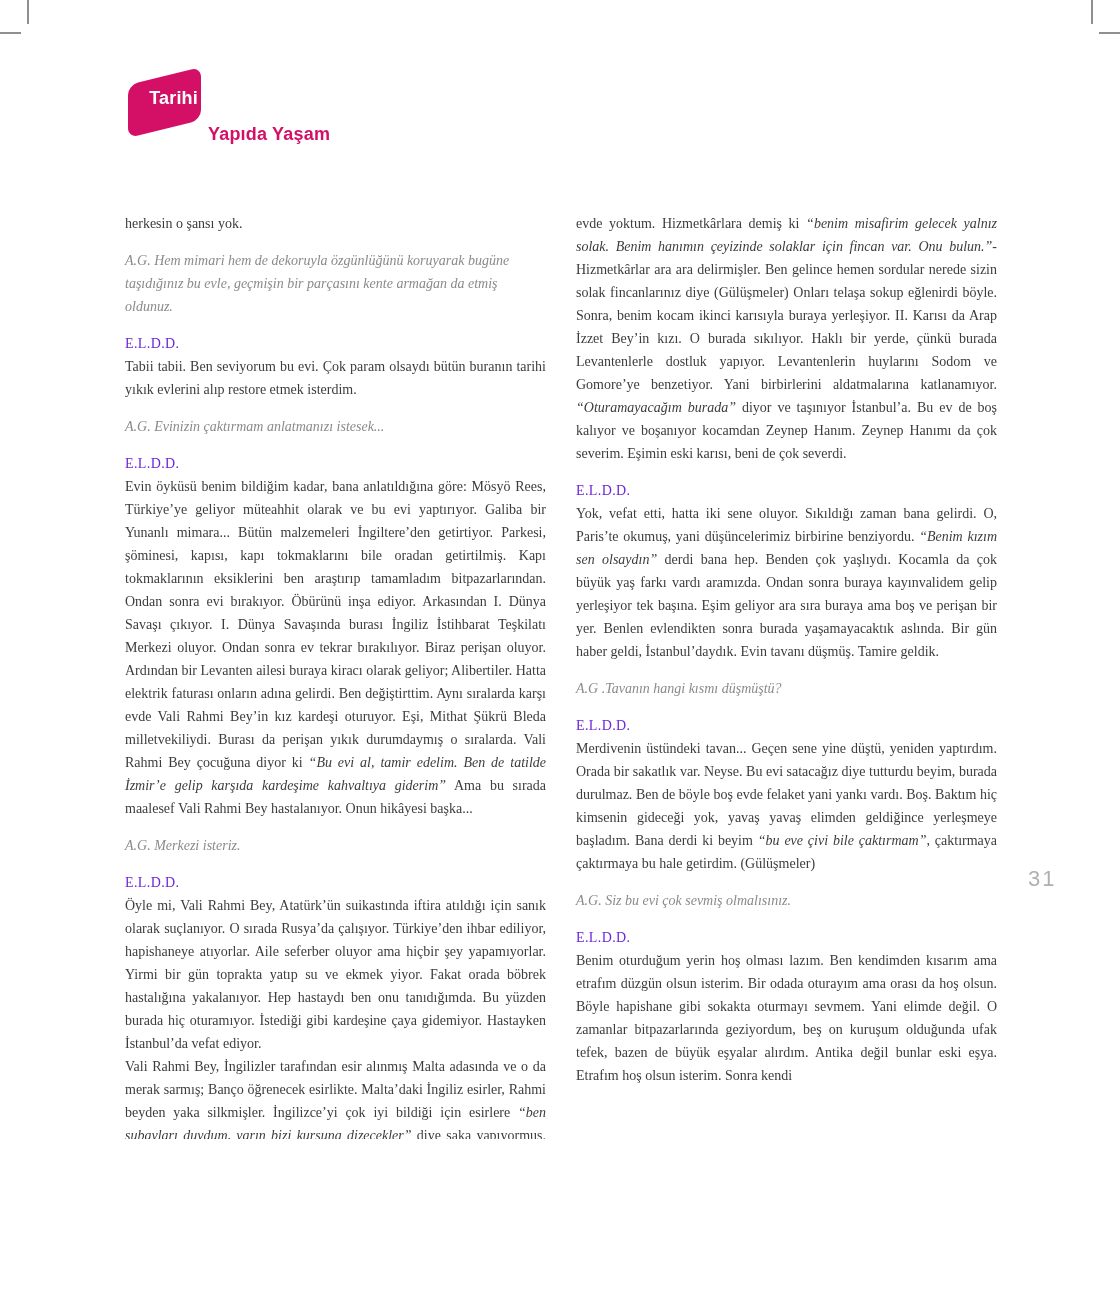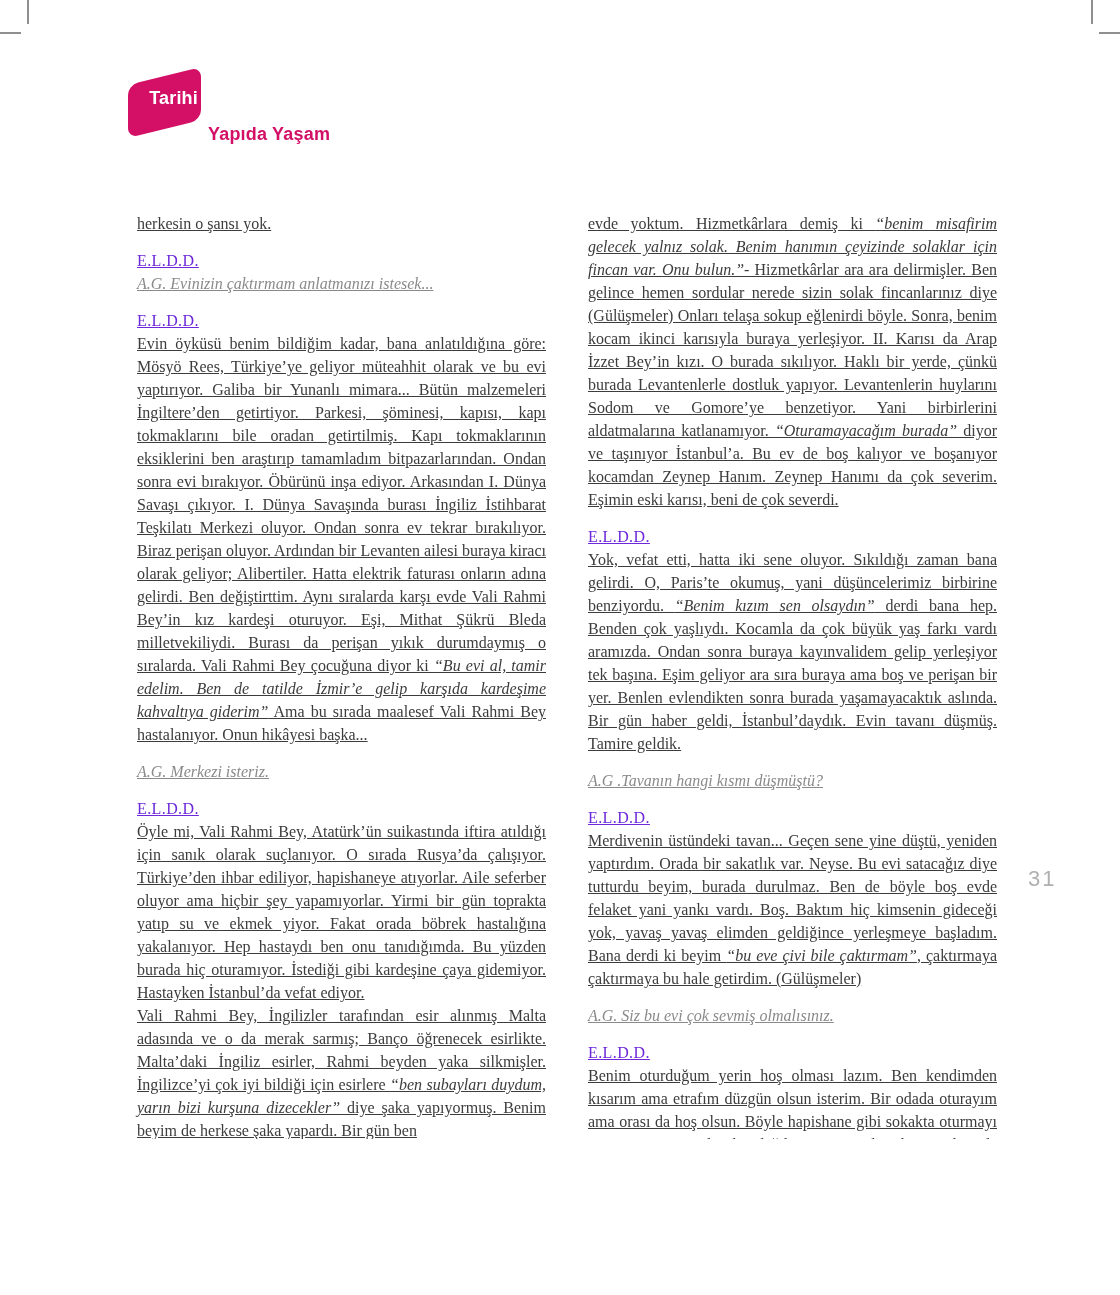--- a/index.html
+++ b/index.html
@@ -21,22 +21,22 @@
   .logo-badge-text{position:absolute;left:128px;top:88px;width:70px;text-align:right;
               color:#ffffff;font:bold 18px "Liberation Sans", sans-serif;letter-spacing:.2px;}
   .logo-title{position:absolute;left:208px;top:88px;color:#d31066;
               font:bold 18px "Liberation Sans", sans-serif;letter-spacing:.2px;margin-top:36px;}
   
   .page-number{position:absolute;left:1028px;top:832px;
               font:22px "Liberation Sans", sans-serif;color:#b0b0b0;letter-spacing:2px;margin-top:34px;}
   
   .columns{position:absolute;left:125px;top:212px;width:872px;display:flex;gap:30px;}
   .col{width:421px;}
-  .block{margin:0 0 14px 12px;font-size:16px;line-height:23px;color:#3c3c3c;
-         text-align:justify;text-decoration:underline;}
+  .block{margin:0 0 14px 0;font-size:14px;line-height:23px;color:#3c3c3c;
+         text-align:justify;}
   .block.tight{margin-bottom:0;}
   .block.label{color:#6d28d9;margin-bottom:0;letter-spacing:.4px;text-align:left;}
   .block.question{color:#8a8a8a;font-style:italic;text-align:left;}
   .it{font-style:italic;}
 </style>
 </head>
 <body>
 
 <div class="page">
 
@@ -51,21 +51,23 @@
 
   <div class="logo-badge"></div>
   <span class="logo-badge-text">Tarihi</span>
   <span class="logo-title">Yapıda Yaşam</span>
 
   <div class="page-number">31</div>
 
   <div class="columns">
     <div class="col" id="col-left">
         <p class="block body"><span>herkesin o şansı yok.</span></p>
+        <p class="block question"><span class="it">A.G. Hem mimari hem de dekoruyla özgünlüğünü koruyarak bugüne taşıdığınız bu evle, geçmişin bir parçasını kente armağan da etmiş oldunuz.</span></p>
         <p class="block label"><span>E.L.D.D.</span></p>
+        <p class="block body"><span>Tabii tabii. Ben seviyorum bu evi. Çok param olsaydı bütün buranın tarihi yıkık evlerini alıp restore etmek isterdim.</span></p>
         <p class="block question"><span class="it">A.G. Evinizin çaktırmam anlatmanızı istesek...</span></p>
         <p class="block label"><span>E.L.D.D.</span></p>
         <p class="block body"><span>Evin öyküsü benim bildiğim kadar, bana anlatıldığına göre: Mösyö Rees, Türkiye’ye geliyor müteahhit olarak ve bu evi yaptırıyor. Galiba bir Yunanlı mimara... Bütün malzemeleri İngiltere’den getirtiyor. Parkesi, şöminesi, kapısı, kapı tokmaklarını bile oradan getirtilmiş. Kapı tokmaklarının eksiklerini ben araştırıp tamamladım bitpazarlarından. Ondan sonra evi bırakıyor. Öbürünü inşa ediyor. Arkasından I. Dünya Savaşı çıkıyor. I. Dünya Savaşında burası İngiliz İstihbarat Teşkilatı Merkezi oluyor. Ondan sonra ev tekrar bırakılıyor. Biraz perişan oluyor. Ardından bir Levanten ailesi buraya kiracı olarak geliyor; Alibertiler. Hatta elektrik faturası onların adına gelirdi. Ben değiştirttim. Aynı sıralarda karşı evde Vali Rahmi Bey’in kız kardeşi oturuyor. Eşi, Mithat Şükrü Bleda milletvekiliydi. Burası da perişan yıkık durumdaymış o sıralarda. Vali Rahmi Bey çocuğuna diyor ki </span><span class="it">“Bu evi al, tamir edelim. Ben de tatilde İzmir’e gelip karşıda kardeşime kahvaltıya giderim”</span><span> Ama bu sırada maalesef Vali Rahmi Bey hastalanıyor. Onun hikâyesi başka...</span></p>
         <p class="block question"><span class="it">A.G. Merkezi isteriz.</span></p>
         <p class="block label"><span>E.L.D.D.</span></p>
         <p class="block body tight"><span>Öyle mi, Vali Rahmi Bey, Atatürk’ün suikastında iftira atıldığı için sanık olarak suçlanıyor. O sırada Rusya’da çalışıyor. Türkiye’den ihbar ediliyor, hapishaneye atıyorlar. Aile seferber oluyor ama hiçbir şey yapamıyorlar. Yirmi bir gün toprakta yatıp su ve ekmek yiyor. Fakat orada böbrek hastalığına yakalanıyor. Hep hastaydı ben onu tanıdığımda. Bu yüzden burada hiç oturamıyor. İstediği gibi kardeşine çaya gidemiyor. Hastayken İstanbul’da vefat ediyor.</span></p>
         <p class="block body"><span>Vali Rahmi Bey, İngilizler tarafından esir alınmış Malta adasında ve o da merak sarmış; Banço öğrenecek esirlikte. Malta’daki İngiliz esirler, Rahmi beyden yaka silkmişler. İngilizce’yi çok iyi bildiği için esirlere </span><span class="it">“ben subayları duydum, yarın bizi kurşuna dizecekler”</span><span> diye şaka yapıyormuş. Benim beyim de herkese şaka yapardı. Bir gün ben</span></p>
       </div>
     <div class="col" id="col-right">
         <p class="block body"><span>evde yoktum. Hizmetkârlara demiş ki </span><span class="it">“benim misafirim gelecek yalnız solak. Benim hanımın çeyizinde solaklar için fincan var. Onu bulun.”</span><span>- Hizmetkârlar ara ara delirmişler. Ben gelince hemen sordular nerede sizin solak fincanlarınız diye (Gülüşmeler) Onları telaşa sokup eğlenirdi böyle. Sonra, benim kocam ikinci karısıyla buraya yerleşiyor. II. Karısı da Arap İzzet Bey’in kızı. O burada sıkılıyor. Haklı bir yerde, çünkü burada Levantenlerle dostluk yapıyor. Levantenlerin huylarını Sodom ve Gomore’ye benzetiyor. Yani birbirlerini aldatmalarına katlanamıyor. </span><span class="it">“Oturamayacağım burada”</span><span> diyor ve taşınıyor İstanbul’a. Bu ev de boş kalıyor ve boşanıyor kocamdan Zeynep Hanım. Zeynep Hanımı da çok severim. Eşimin eski karısı, beni de çok severdi.</span></p>

